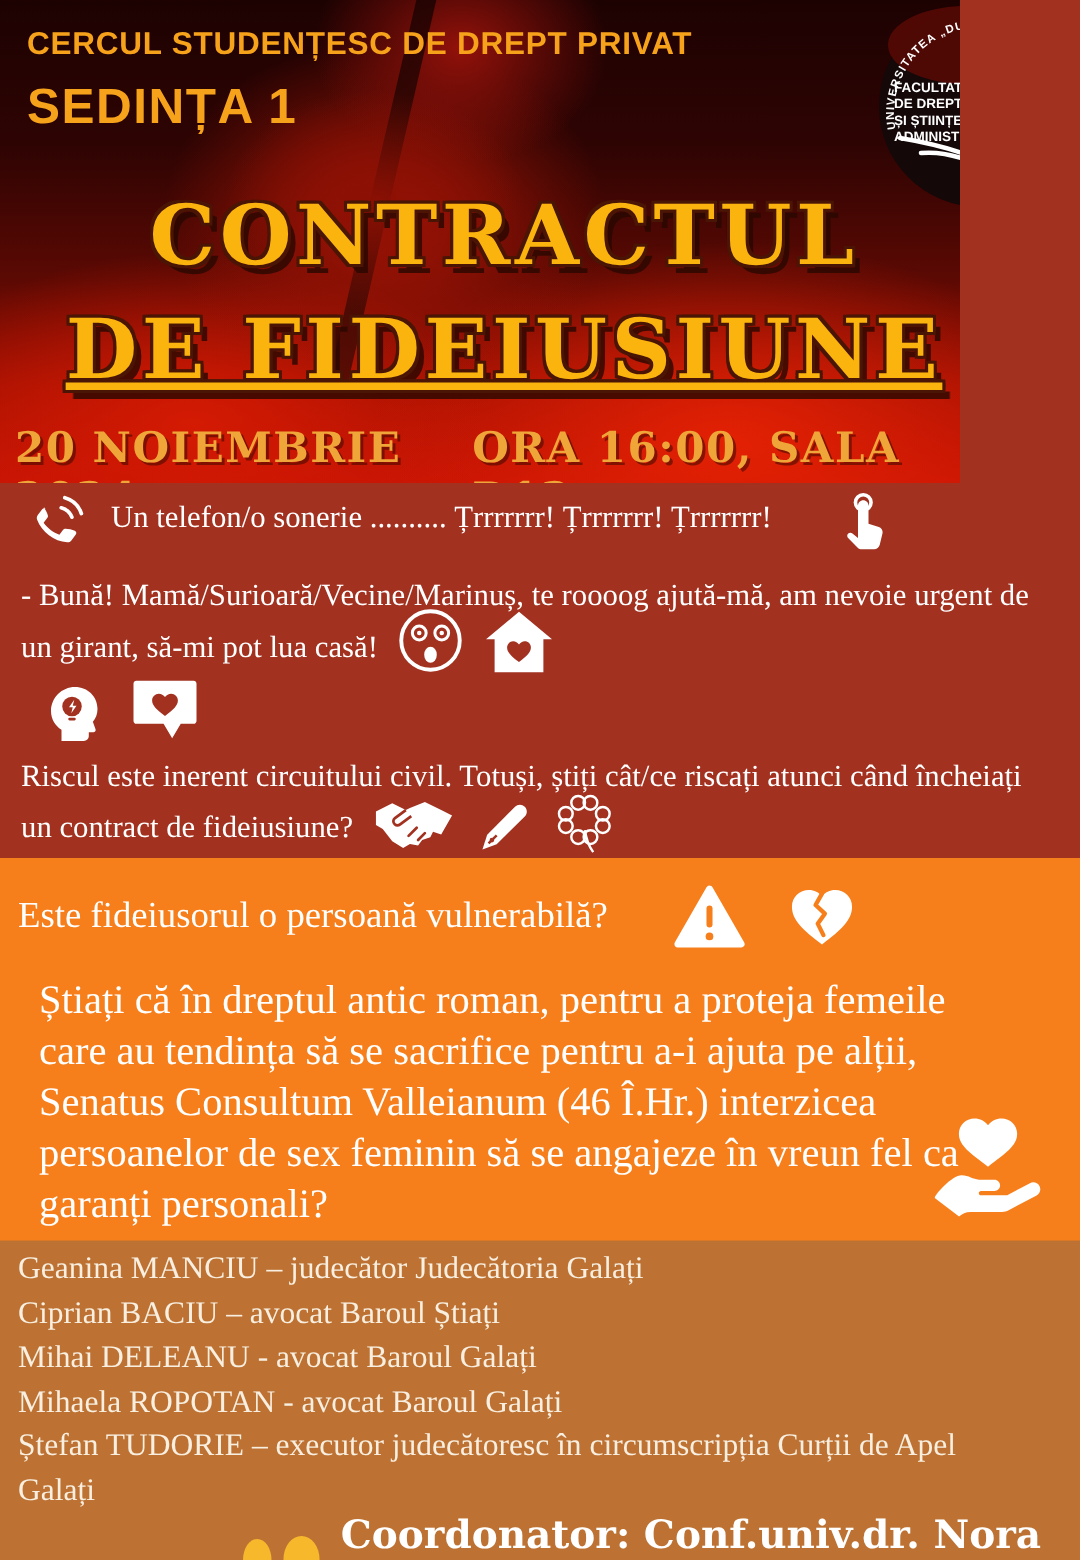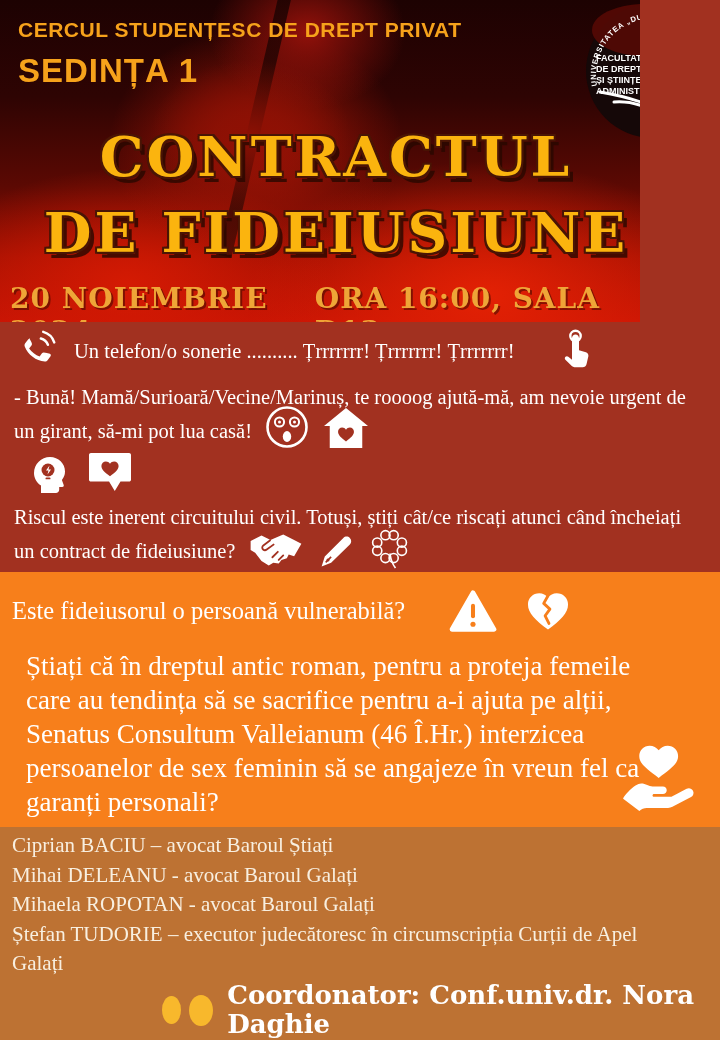--- a/index.html
+++ b/index.html
@@ -22,31 +22,31 @@
     font-weight:bold;font-size:21px;letter-spacing:.5px;color:#F6A21B;}
   .session{position:absolute;left:18px;top:52px;z-index:3;font-family:"Liberation Sans",sans-serif;
     font-weight:bold;font-size:33px;letter-spacing:1px;color:#F6A21B;}
   .logo{position:absolute;left:584px;top:2px;width:138px;height:138px;z-index:2;}
   .title{position:absolute;left:16px;width:100%;z-index:3;text-align:center;
     font-family:"DejaVu Serif",serif;font-weight:bold;font-size:55px;letter-spacing:3px;
     color:#FBB40E;
     text-shadow:2px 2px 0 #4a1505,-2px 2px 0 #4a1505,2px -2px 0 #4a1505,-2px -2px 0 #4a1505,
                 2px 0 0 #4a1505,-2px 0 0 #4a1505,0 2px 0 #4a1505,0 -2px 0 #4a1505,
                 5px 6px 0 rgba(40,8,0,.8);}
-  .t1{top:124px;} .t2{top:200px;}
+  .t1{top:124px;} .t2{top:200px;text-decoration:underline;}
   .daterow{position:absolute;top:282px;left:0;width:100%;z-index:3;box-sizing:border-box;
     padding:0 10px;display:flex;justify-content:space-between;
     font-family:"DejaVu Serif",serif;font-weight:bold;font-size:28px;letter-spacing:1px;
     color:#EFA537;text-shadow:2px 2px 0 rgba(60,10,0,.55);}
 
   
   .maroon{position:absolute;top:322px;left:0;width:720px;height:250px;box-sizing:border-box;
     background:#A23120;color:#fff;padding:6px 14px 0;overflow:hidden;
     font-size:20.5px;line-height:34px;}
-  .row1{display:flex;align-items:center;gap:14px;height:46px;}
+  .row1{display:flex;gap:14px;height:46px;}
   .row1 .tap{margin-left:30px;}
   .row2{margin-top:6px;}
   .row3{margin-top:0;display:flex;align-items:center;height:48px;}
   .row4{margin-top:4px;}
   .inline-ico{display:inline-flex;align-items:center;justify-content:center;
     height:26px;vertical-align:-12px;margin-left:12px;}
   .inline-ico svg{flex:none;}
   .row3 .inline-ico{margin-left:16px;vertical-align:0;}
 
   
@@ -219,20 +219,21 @@
 
     <svg class="handheart" width="88" height="72" viewBox="0 0 92 76">
       <path fill="#fff" d="M52 6c-3.8 0-7.3 1.9-9.5 4.8C40.3 7.9 36.8 6 33 6c-6.2 0-11 4.8-11 10.8 0 8.6 8.6 14 20.5 23.2C54.4 30.8 63 25.4 63 16.8 63 10.8 58.2 6 52 6z"></path>
       <path fill="#fff" d="M5 62c0-2.2 12-16 19-16 5 0 8 3 12 3h11c2.2 0 4 1.8 4 4s-1.8 4-4 4h-9.5c-.8 0-1.5.7-1.5 1.5s.7 1.5 1.5 1.5H56l16-8.5c2.4-1.3 5.4-.4 6.7 2 1.3 2.4.4 5.4-2 6.7L57 70.5c-1.4.8-3 1.2-4.6 1.2H30c-3 0-5.8 1.2-7.9 3.3z"></path>
     </svg>
 
     <div class="invitati">INVITAȚI</div>
   </div>
 
   <div class="brown">
+    <div class="guest">Geanina MANCIU – judecător Judecătoria Galați</div>
     <div class="guest">Ciprian BACIU – avocat Baroul Știați</div>
     <div class="guest">Mihai DELEANU - avocat Baroul Galați</div>
     <div class="guest">Mihaela ROPOTAN - avocat Baroul Galați</div>
     <div class="guest">Ștefan TUDORIE – executor judecătoresc în circumscripția Curții de Apel Galați</div>
 
     <div class="footrow">
       <div class="dot dot1"></div>
       <div class="dot dot2"></div>
       <div class="coord">Coordonator: Conf.univ.dr. Nora Daghie</div>
     </div>

